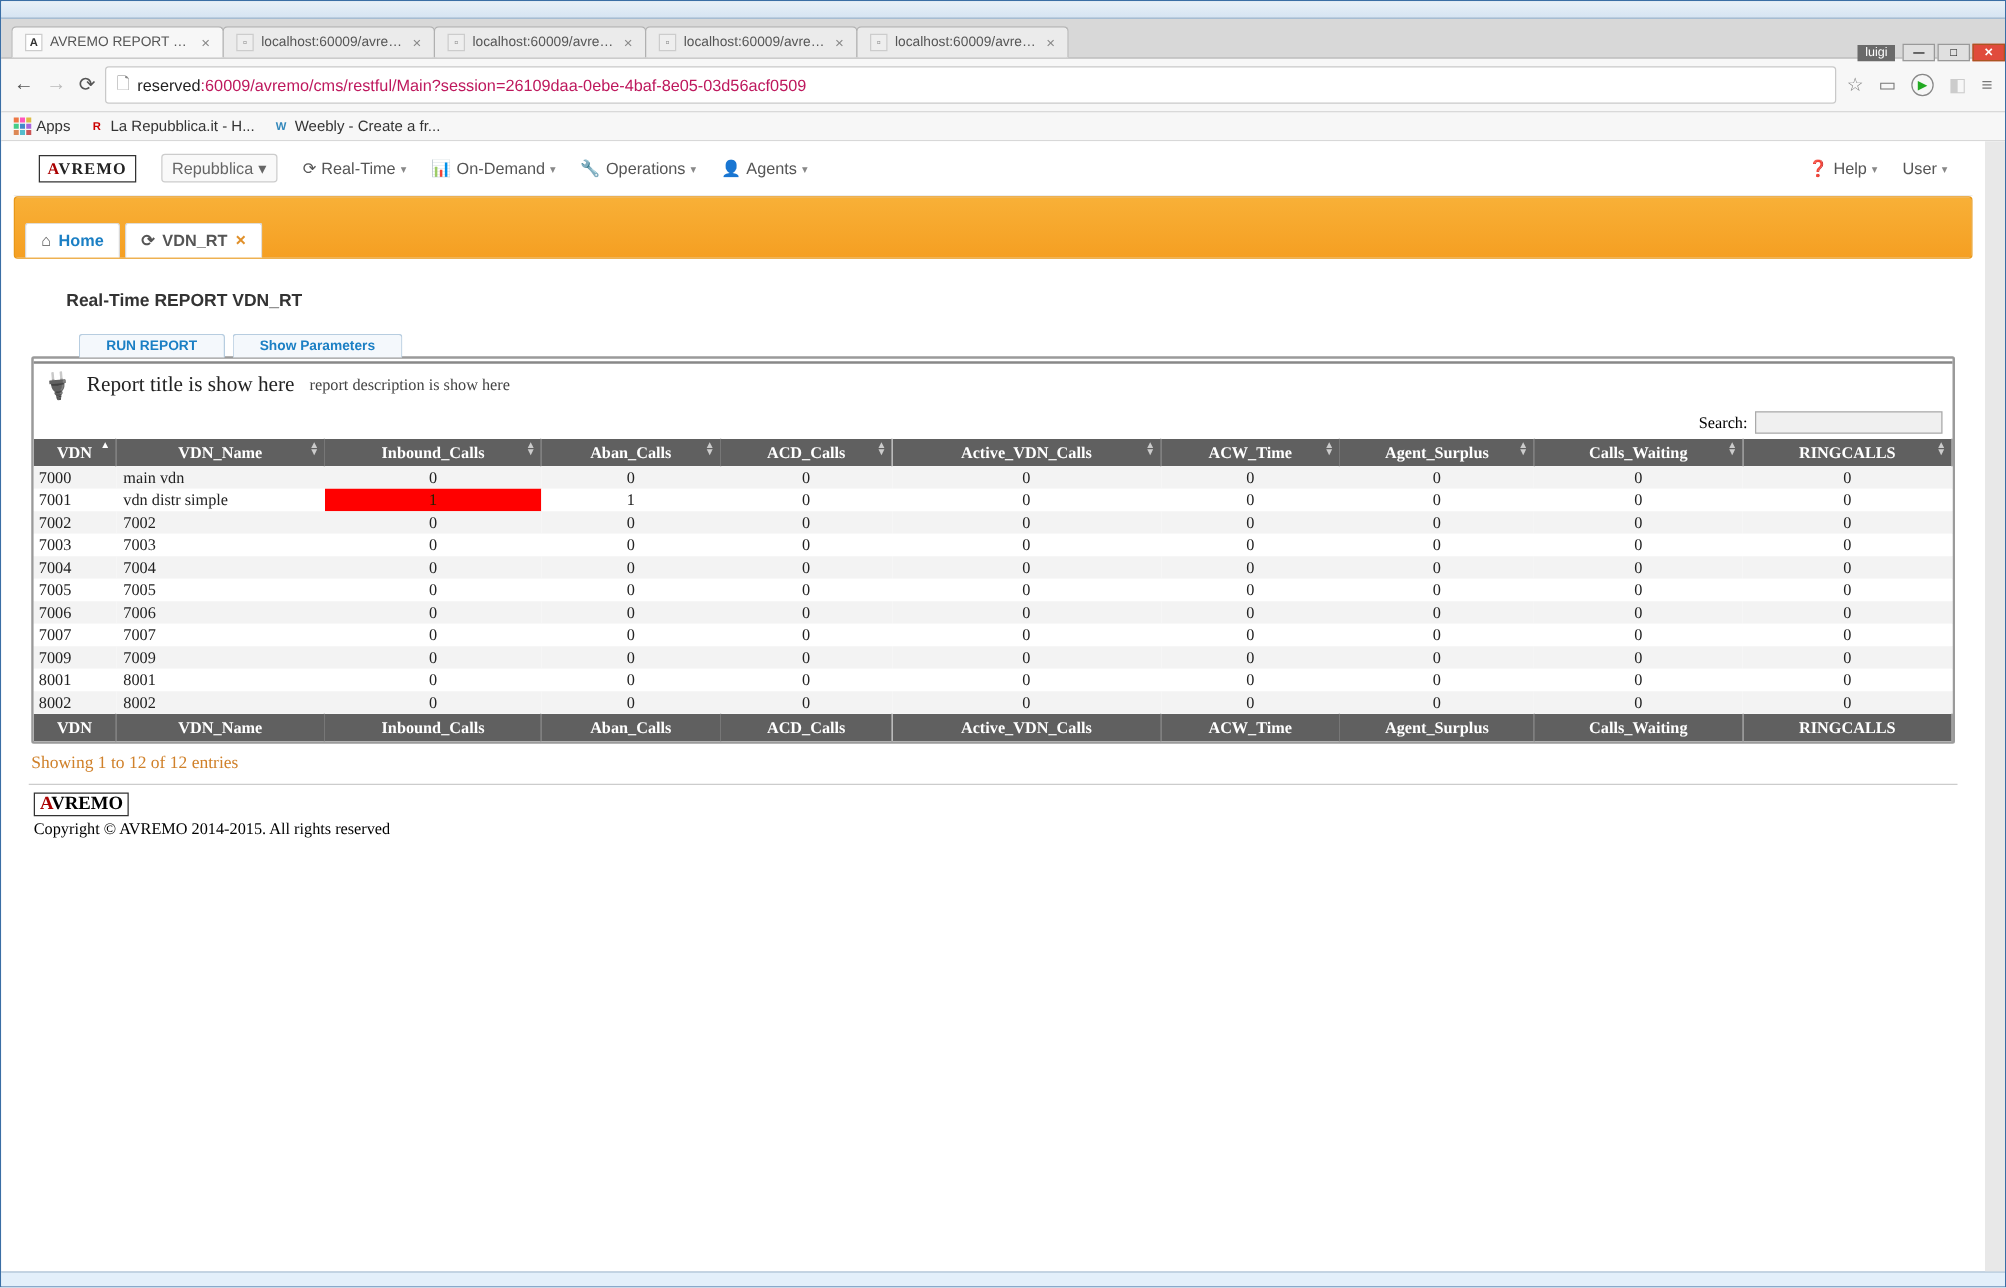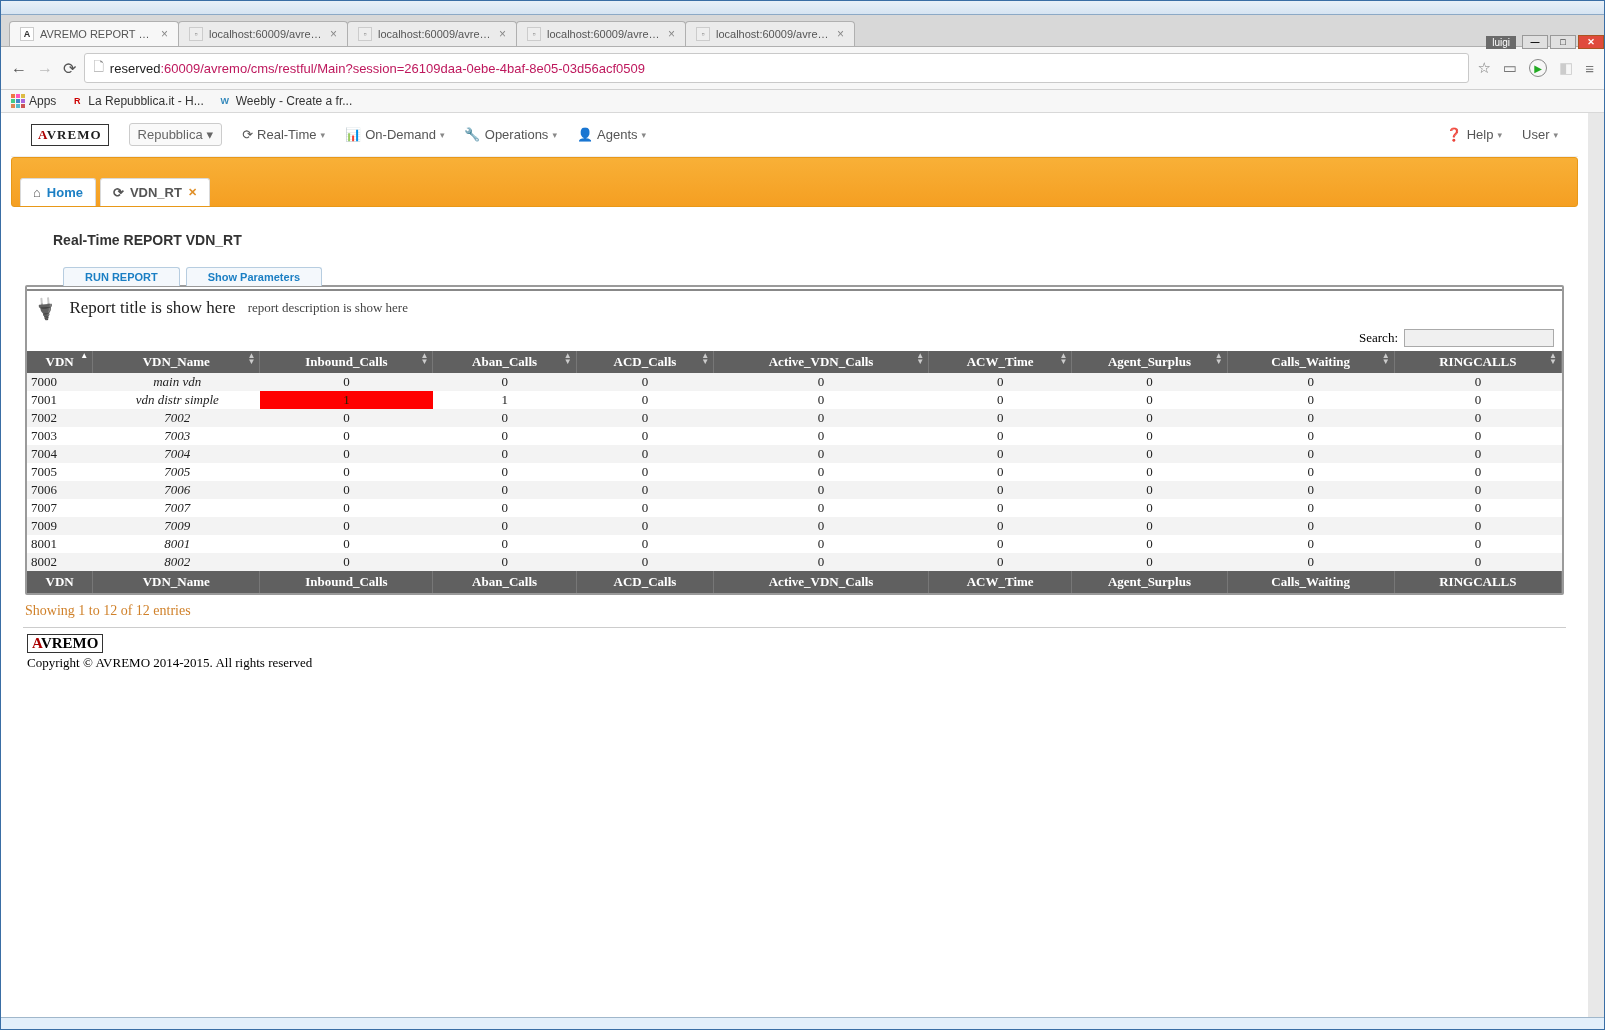--- a/index.html
+++ b/index.html
@@ -285,21 +285,21 @@
   line-height:6px;
 }
 table.data thead th.sorted .sort { color:#fff; }
 table.data tbody td {
   padding:1px 4px;
   border: none;
   text-align:center;
   color:#222;
 }
 table.data tbody td.vdn { text-align:left; padding-left:4px; }
-table.data tbody td.name { text-align:center; padding-left:6px;font-style:italic; }
+table.data tbody td.name { text-align:left; padding-left:6px; }
 table.data tbody tr:nth-child(odd) td { background:#f3f3f3; }
 table.data tbody tr:nth-child(even) td { background:#fff; }
 td.redcell { background:#ff0000 !important; color:#220 !important; text-align:left; padding-left:2px; }
 .entries-info {
   padding:8px 2px;
   font-family:Georgia, serif;
   font-size:14px;
   color:#d0812a;
 }
 .footer {

